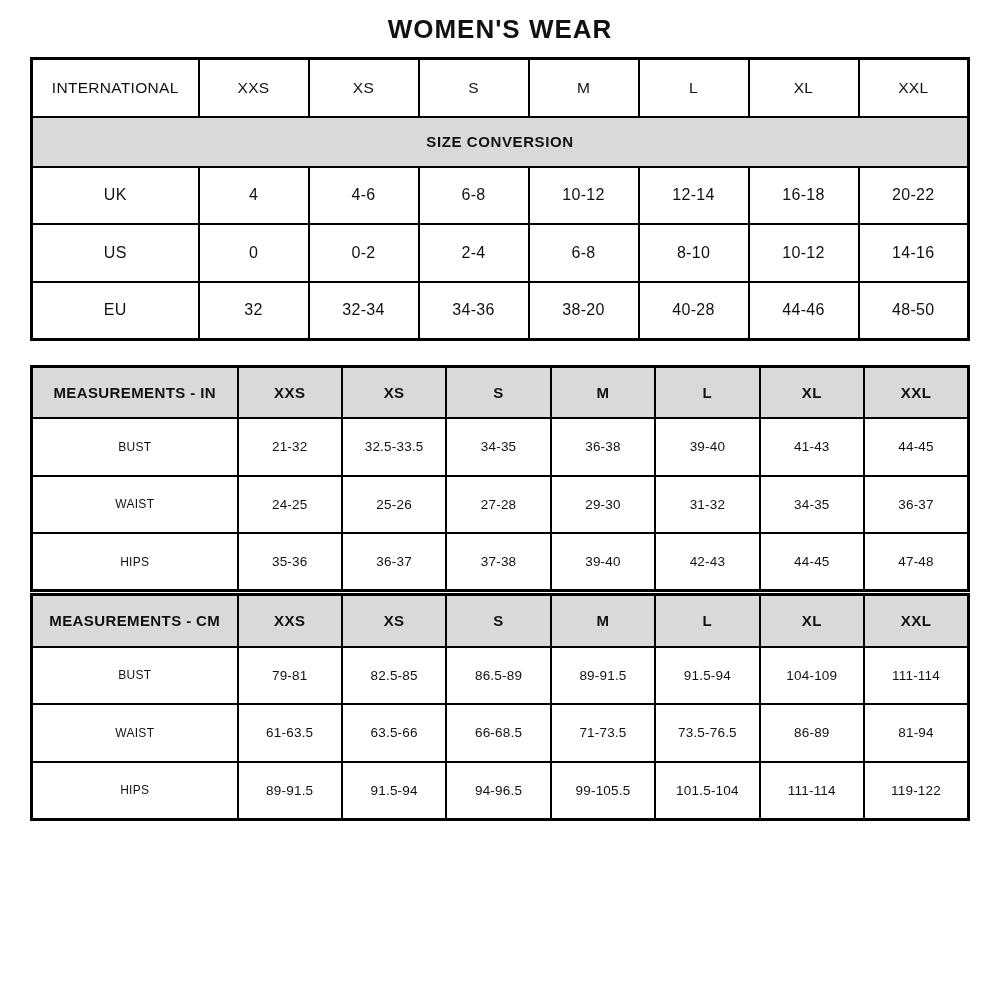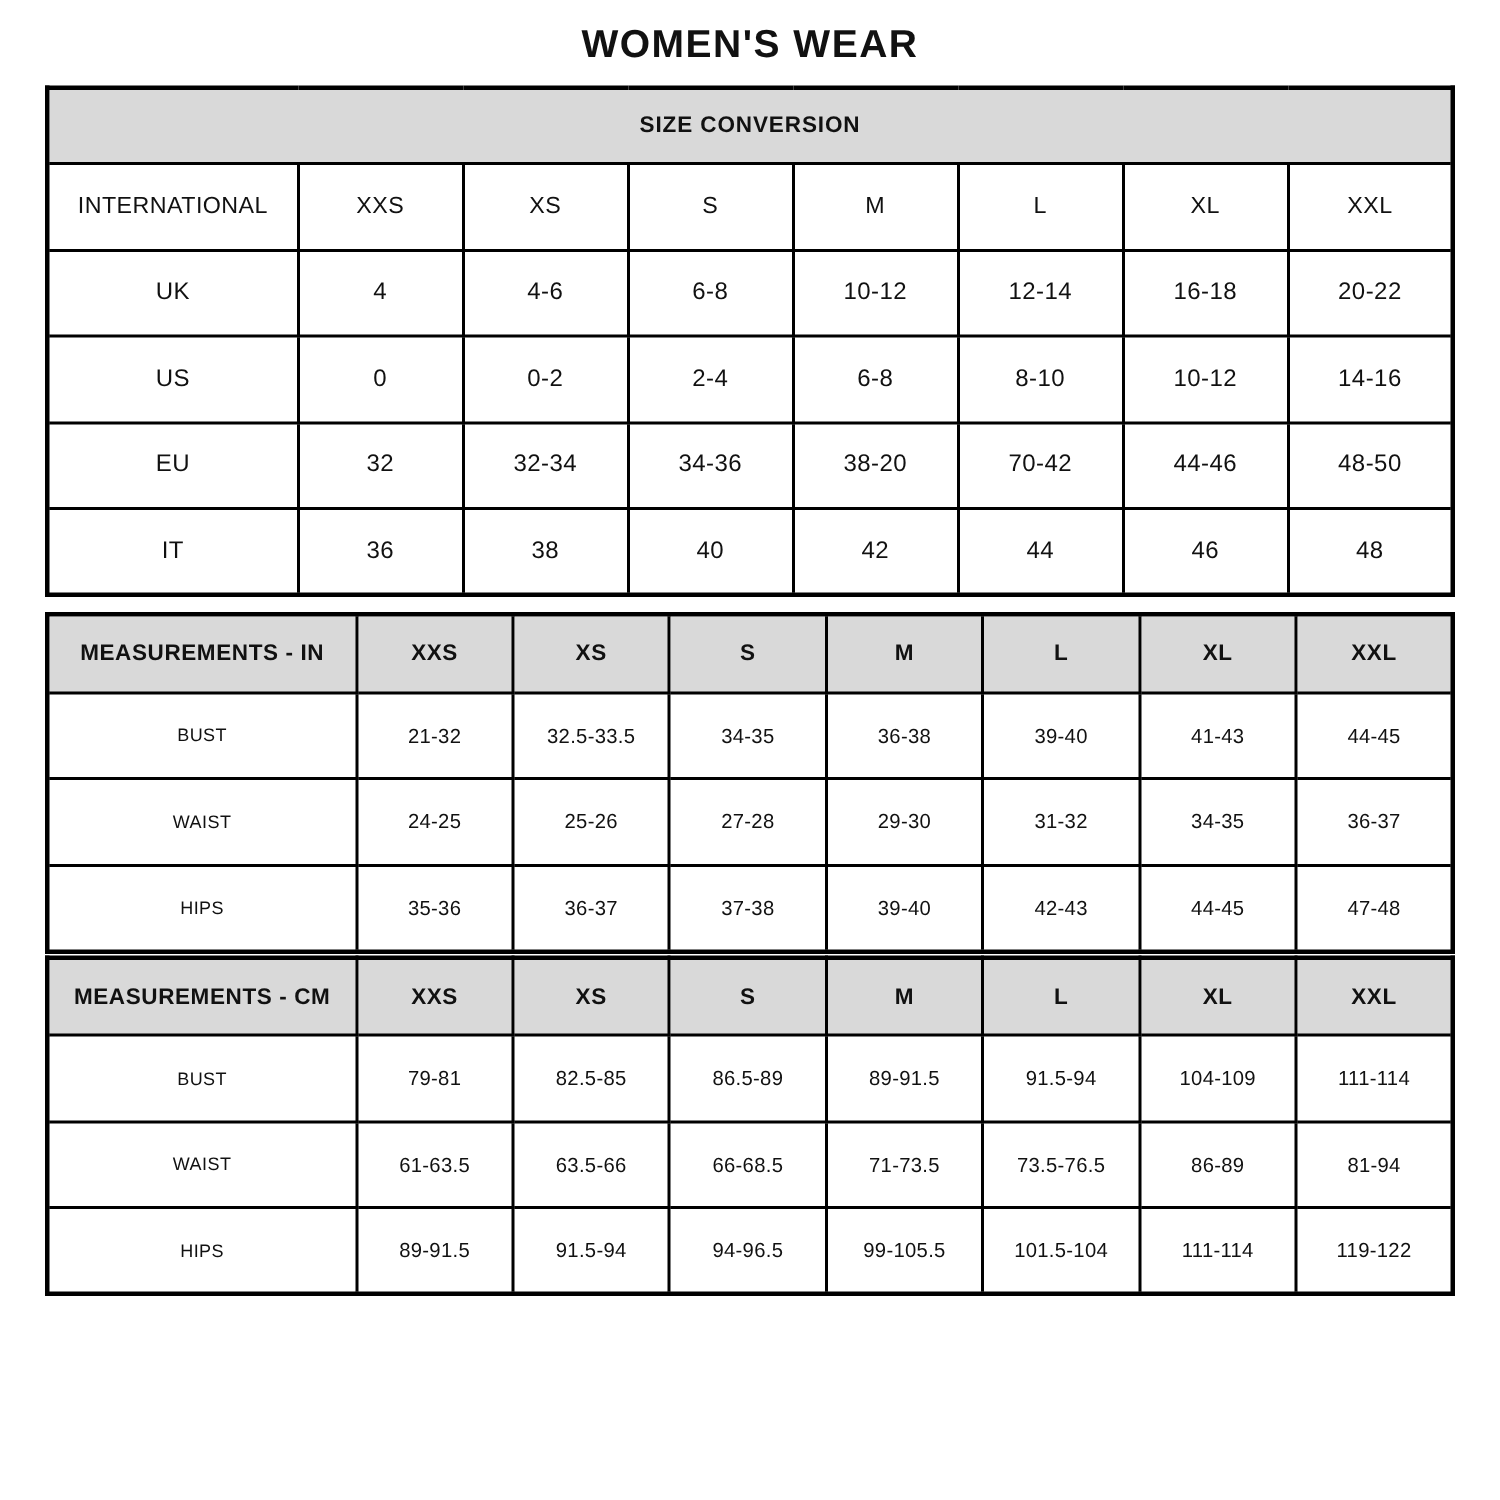--- a/index.html
+++ b/index.html
@@ -53,21 +53,21 @@
     font-weight: 700;
     letter-spacing: 0.4px;
   }
   
   .t1 td.col-cell { height: 58px; font-size: 15.5px; font-weight: 400; letter-spacing: 0.3px; }
   .t1 td.data-cell { height: 57.5px; font-size: 16px; font-weight: 400; letter-spacing: 0.3px; }
   
   .t23 td.label-cell { height: 57.5px; font-size: 12px; font-weight: 400; letter-spacing: 0.3px; }
   .t23 td.val-cell { height: 57.5px; font-size: 13.5px; font-weight: 400; letter-spacing: 0.2px; border-radius: 11px; }
 
-  .t2 { margin-top: 10px; }
+  .t2 { margin-top: 24px; }
   .t3 { margin-top: 1px; }
 </style>
 </head>
 <body>
 
 <div class="page">
 
   <h1 class="page-title">WOMEN'S WEAR</h1>
 
   <table class="size-table t1">
@@ -76,33 +76,33 @@
         <col>
         <col>
         <col>
         <col>
         <col>
         <col>
         <col>
     </colgroup>
     <tbody>
         <tr>
-      <th class="banner-cell" colspan="8">SIZE CONVERSION</th>
-    </tr>
-    <tr>
       <td class="col-cell">INTERNATIONAL</td>
       <td class="col-cell">XXS</td>
       <td class="col-cell">XS</td>
       <td class="col-cell">S</td>
       <td class="col-cell">M</td>
       <td class="col-cell">L</td>
       <td class="col-cell">XL</td>
       <td class="col-cell">XXL</td>
     </tr>
     <tr>
+      <th class="banner-cell" colspan="8">SIZE CONVERSION</th>
+    </tr>
+    <tr>
       <td class="data-cell">UK</td>
       <td class="data-cell">4</td>
       <td class="data-cell">4-6</td>
       <td class="data-cell">6-8</td>
       <td class="data-cell">10-12</td>
       <td class="data-cell">12-14</td>
       <td class="data-cell">16-18</td>
       <td class="data-cell">20-22</td>
     </tr>
     <tr>
@@ -114,33 +114,23 @@
       <td class="data-cell">8-10</td>
       <td class="data-cell">10-12</td>
       <td class="data-cell">14-16</td>
     </tr>
     <tr>
       <td class="data-cell">EU</td>
       <td class="data-cell">32</td>
       <td class="data-cell">32-34</td>
       <td class="data-cell">34-36</td>
       <td class="data-cell">38-20</td>
-      <td class="data-cell">70-42</td>
+      <td class="data-cell">40-28</td>
       <td class="data-cell">44-46</td>
       <td class="data-cell">48-50</td>
-    </tr>
-    <tr>
-      <td class="data-cell">IT</td>
-      <td class="data-cell">36</td>
-      <td class="data-cell">38</td>
-      <td class="data-cell">40</td>
-      <td class="data-cell">42</td>
-      <td class="data-cell">44</td>
-      <td class="data-cell">46</td>
-      <td class="data-cell">48</td>
     </tr>
   </tbody>
     </table>
 
   <table class="size-table t23 t2">
     <colgroup>
       <col style="width:206px">
         <col>
         <col>
         <col>

